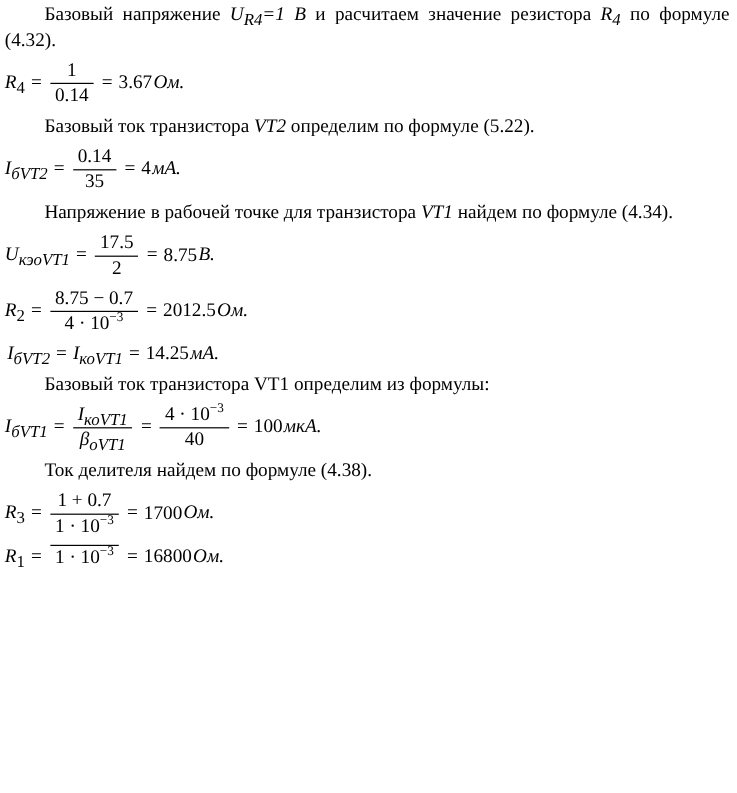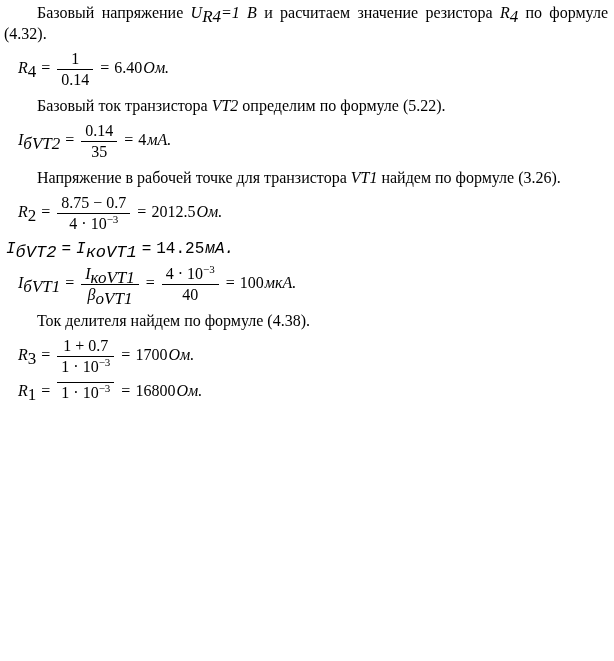--- a/index.html
+++ b/index.html
@@ -17,65 +17,67 @@
   }
   p.para {
     margin:0;
     font-size:16px;
     line-height:21px;
     text-align:justify;
     text-indent:33px;
   }
   .formula {
     font-size:16px;
-    margin:5px 0 5px 14px;
+    margin:5px 0 5px 0;
     white-space:nowrap;
   }
-  .formula.plain { margin:6px 0 6px 2px;font-family:Liberation Mono, monospace; }
+  .formula.plain { margin:6px 0 6px 2px; }
   .frac {
     display:inline-block;
     vertical-align:middle;
     text-align:center;
     margin:0 2px;
   }
   .frac .num, .frac .den {
     display:block;
     padding:0 4px;
     line-height:20px;
   }
   .frac .den { border-top:1px solid #000000; }
   .eq { margin:0 5px; }
-  sub { font-size:17px; line-height:0; }
+  sub { font-size:14px; line-height:0; }
   sup { font-size:11px; line-height:0; }
   sub.it, .it { font-style:italic; }
   .unit { margin-left:1px; }
   i { font-style:italic; }
 </style>
 </head>
 <body>
 
 <div class="page">
 
   <p class="para"><span>Базовый напряжение </span><i><span>U</span><sub class="it">R4</sub><span>=1 В</span></i><span> и расчитаем значение резистора </span><i><span>R</span><sub>4</sub></i><span> по формуле (4.32).</span></p>
 
-  <div class="formula"><span><i>R</i><sub>4</sub></span><span class="eq">=</span><span class="frac"><span class="num">1</span><span class="den">0.14</span></span><span class="eq">=</span><span>6.40</span><i class="unit">Ом.</i></div>
+  <div class="formula"><span><i>R</i><sub>4</sub></span><span class="eq">=</span><span class="frac"><span class="num">1</span><span class="den">0.14</span></span><span class="eq">=</span><span>3.67</span><i class="unit">Ом.</i></div>
 
   <p class="para"><span>Базовый ток транзистора </span><i>VT2</i><span> определим по формуле (5.22).</span></p>
 
   <div class="formula"><span><i>I</i><sub class="it">бVT2</sub></span><span class="eq">=</span><span class="frac"><span class="num">0.14</span><span class="den">35</span></span><span class="eq">=</span><span>4</span><i class="unit">мА.</i></div>
 
-  <p class="para"><span>Напряжение в рабочей точке для транзистора </span><i>VT1</i><span> найдем по формуле (3.26).</span></p>
+  <p class="para"><span>Напряжение в рабочей точке для транзистора </span><i>VT1</i><span> найдем по формуле (4.34).</span></p>
 
+  <div class="formula"><span><i>U</i><sub class="it">кэоVT1</sub></span><span class="eq">=</span><span class="frac"><span class="num">17.5</span><span class="den">2</span></span><span class="eq">=</span><span>8.75</span><i class="unit">В.</i></div>
 
 
   <div class="formula"><span><i>R</i><sub>2</sub></span><span class="eq">=</span><span class="frac"><span class="num">8.75 − 0.7</span><span class="den"><span>4 · 10</span><sup>−3</sup></span></span><span class="eq">=</span><span>2012.5</span><i class="unit">Ом.</i></div>
 
 
   <div class="formula plain"><span><i>I</i><sub class="it">бVT2</sub></span><span class="eq">=</span><span><i>I</i><sub class="it">коVT1</sub></span><span class="eq">=</span><span>14.25</span><i class="unit">мА.</i></div>
 
+  <p class="para"><span>Базовый ток транзистора VT1 определим из формулы:</span></p>
 
   <div class="formula"><span><i>I</i><sub class="it">бVT1</sub></span><span class="eq">=</span><span class="frac"><span class="num"><i>I</i><sub class="it">коVT1</sub></span><span class="den"><i>β</i><sub class="it">оVT1</sub></span></span><span class="eq">=</span><span class="frac"><span class="num"><span>4 · 10</span><sup>−3</sup></span><span class="den">40</span></span><span class="eq">=</span><span>100</span><i class="unit">мкА.</i></div>
 
   <p class="para"><span>Ток делителя найдем по формуле (4.38).</span></p>
 
 
 
   <div class="formula"><span><i>R</i><sub>3</sub></span><span class="eq">=</span><span class="frac"><span class="num">1 + 0.7</span><span class="den"><span>1 · 10</span><sup>−3</sup></span></span><span class="eq">=</span><span>1700</span><i class="unit">Ом.</i></div>
 
 

